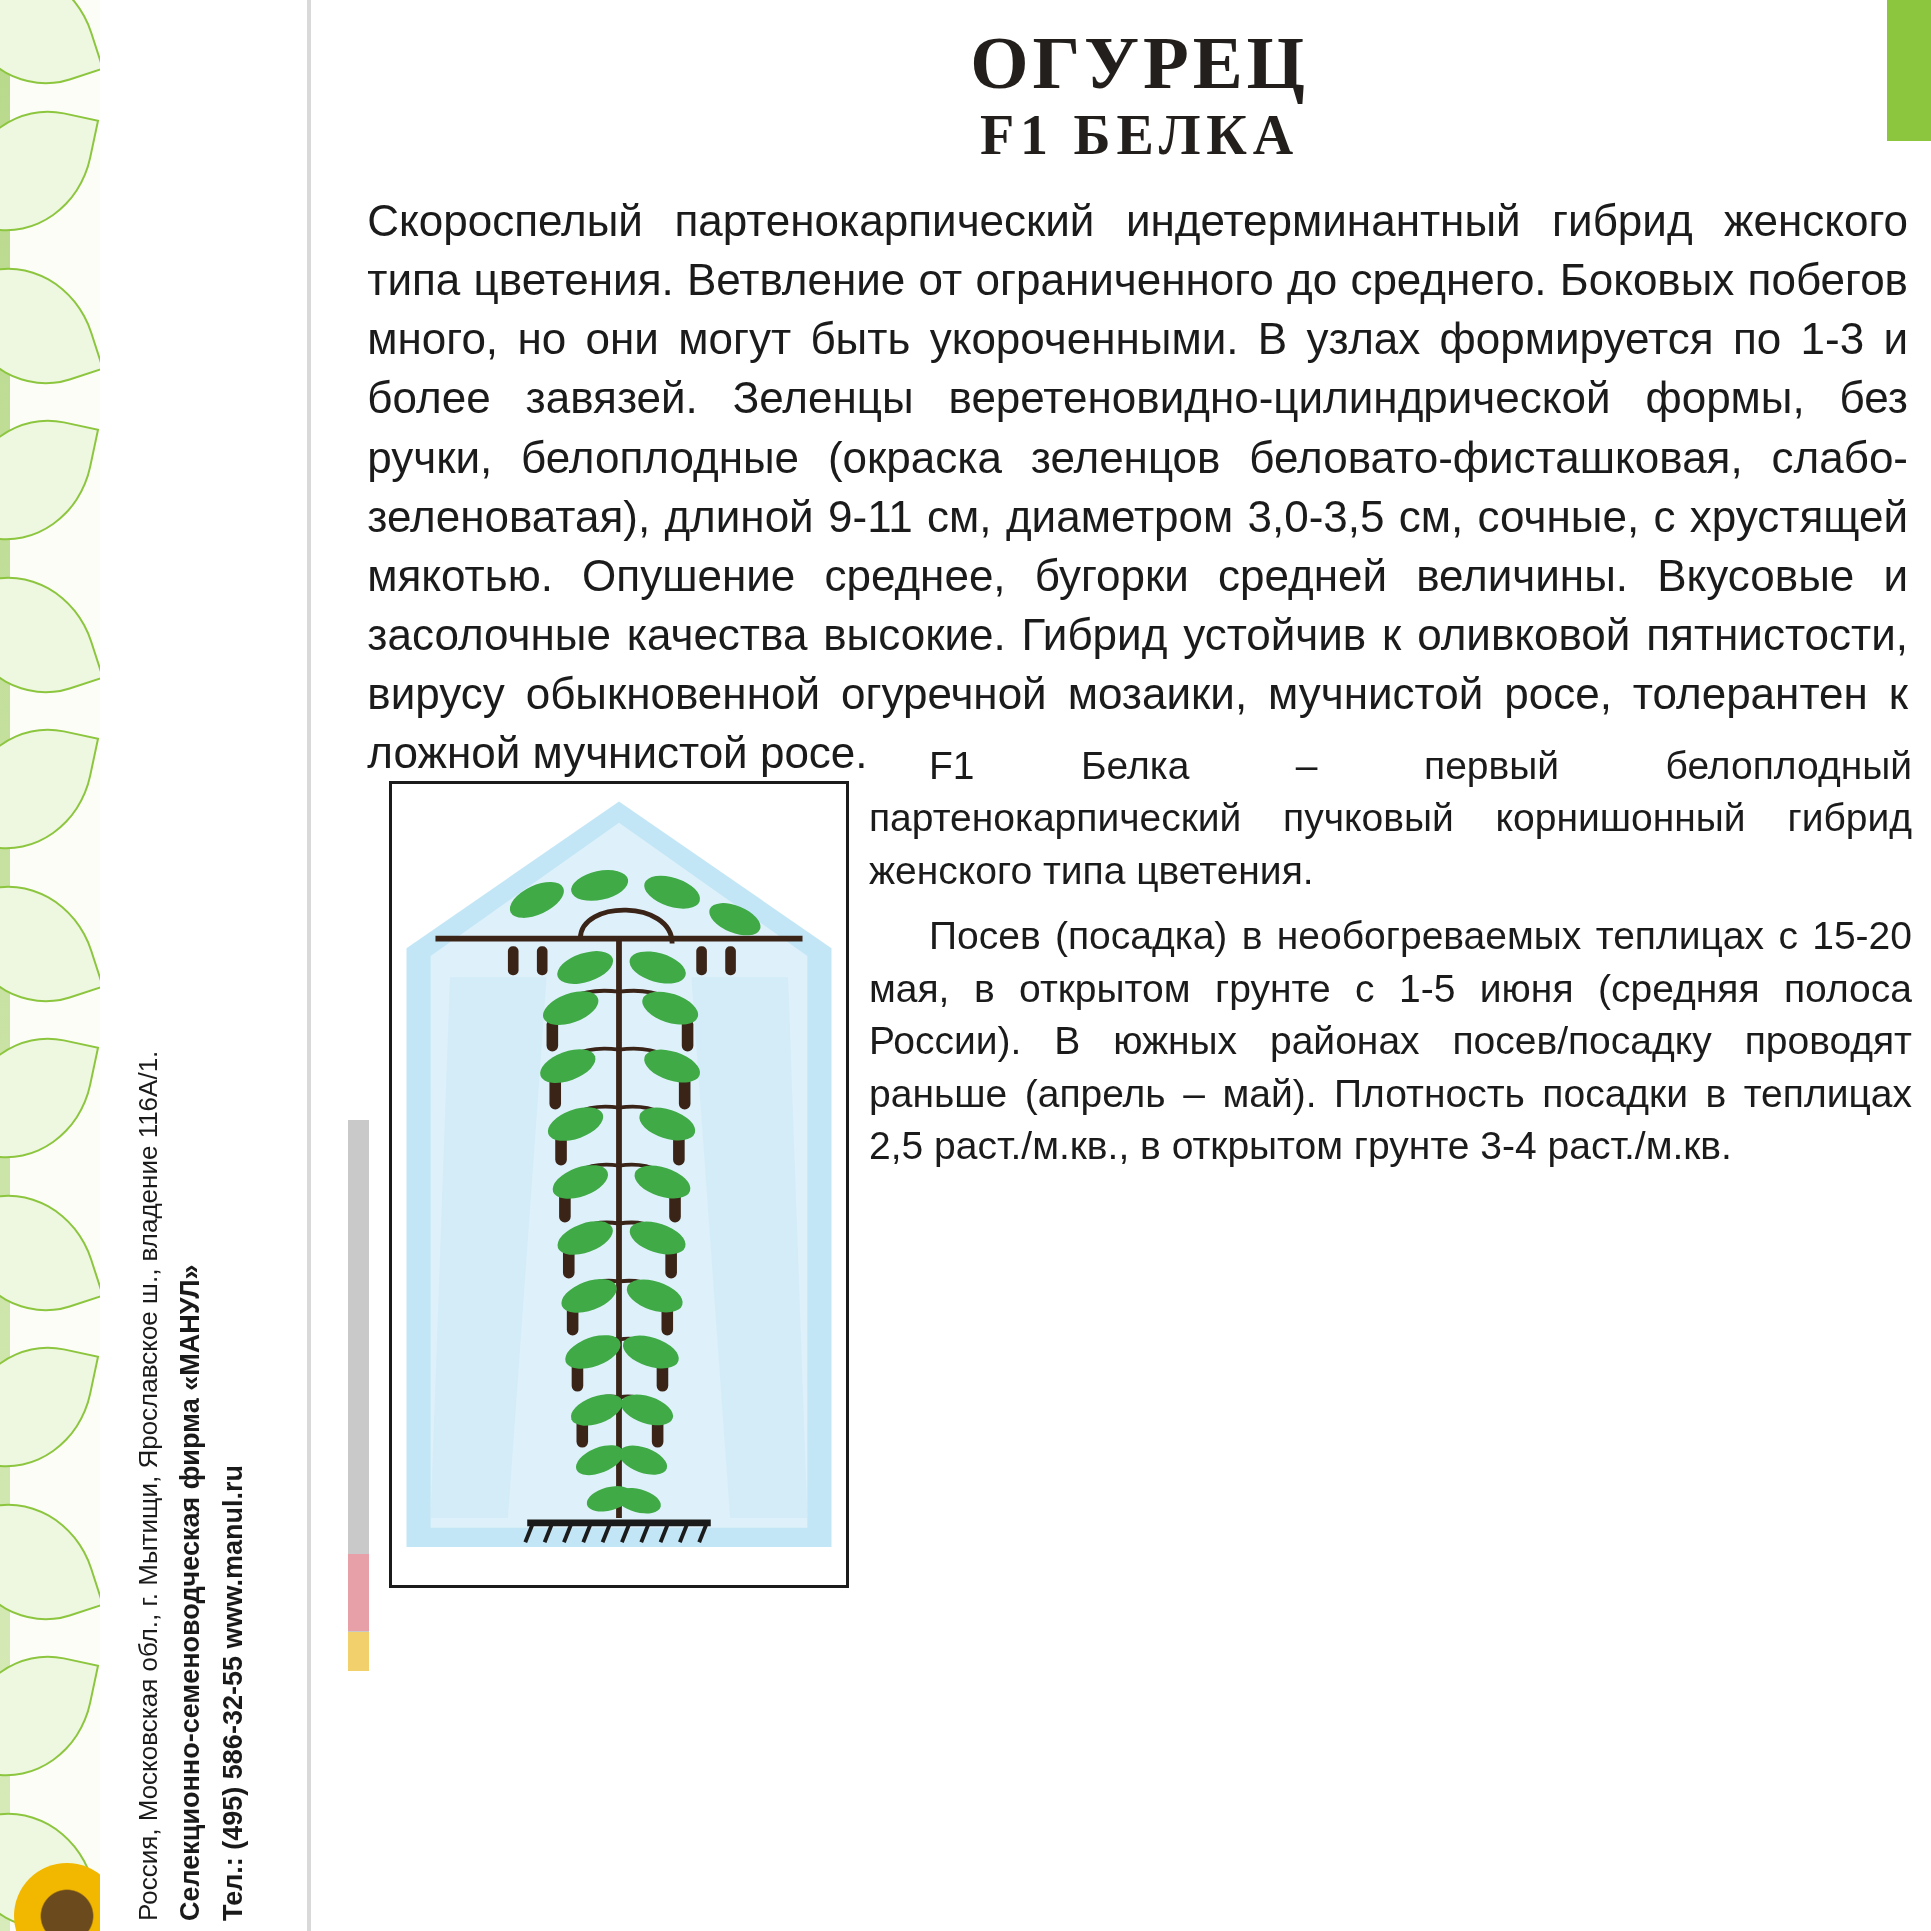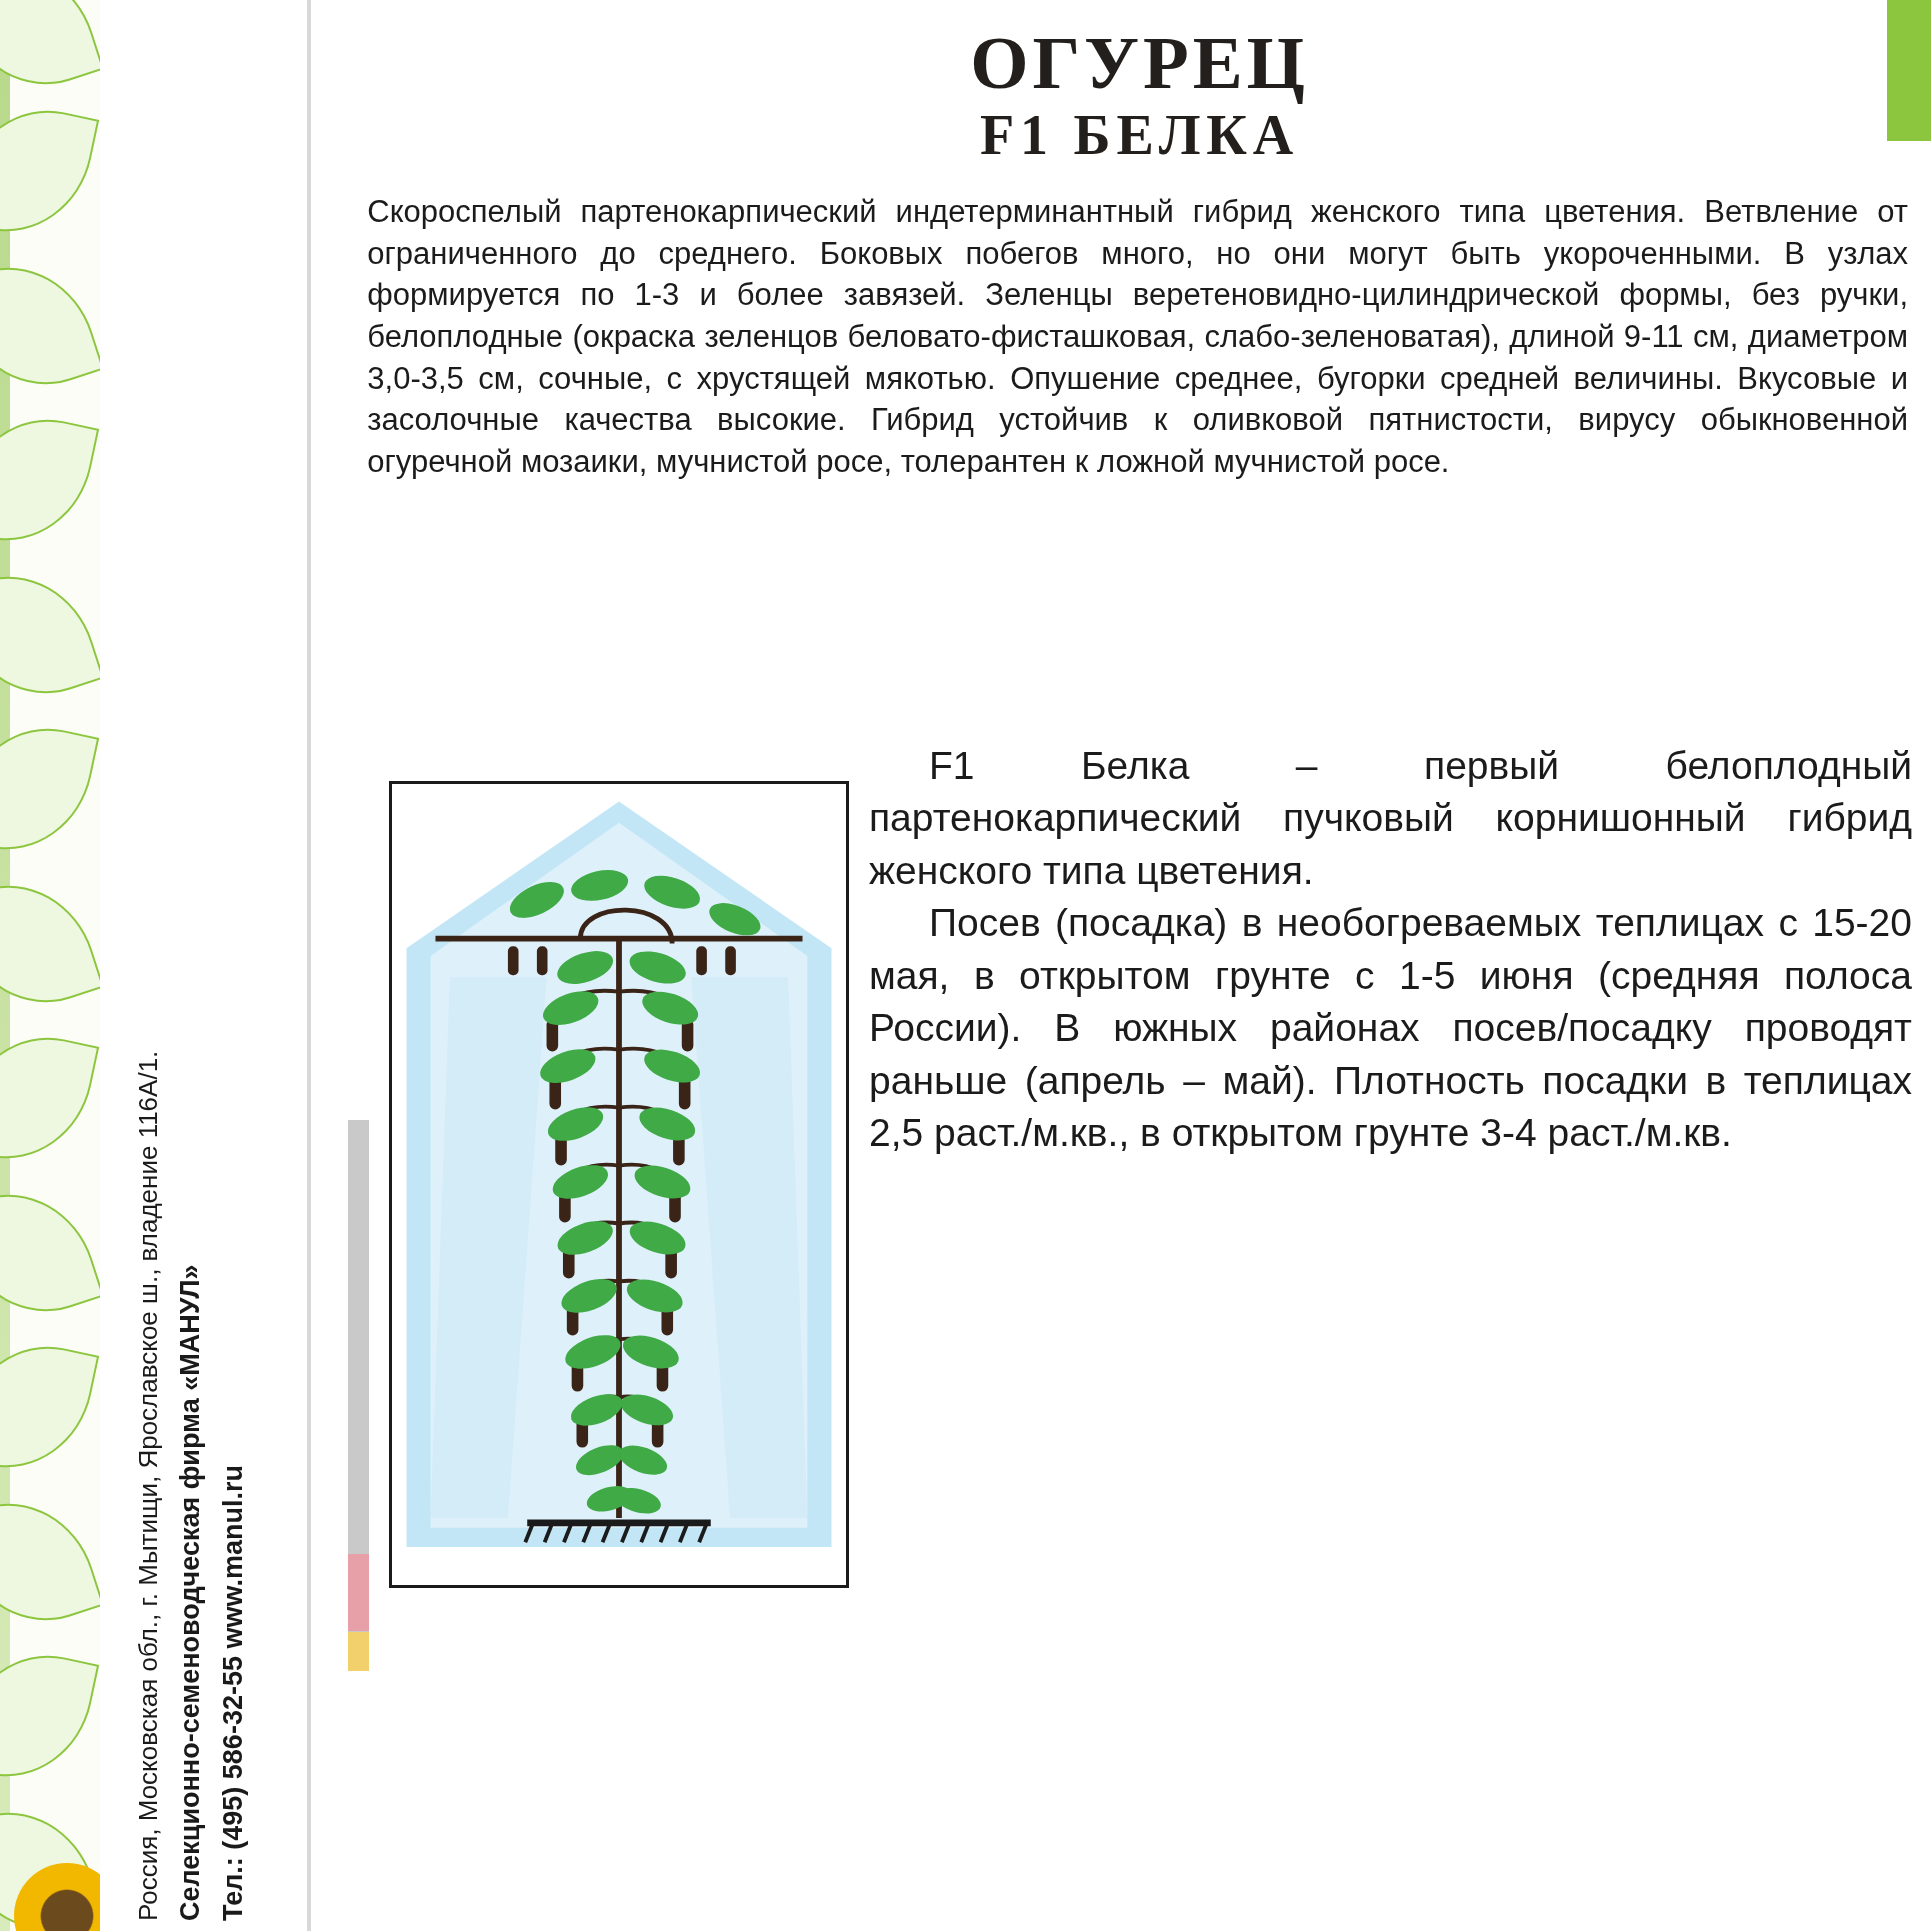--- a/index.html
+++ b/index.html
@@ -118,21 +118,21 @@
     font-weight: bold;
     font-size: 56px;
     letter-spacing: 5.8px;
     color: #231f1c;
     line-height: 1.08;
     margin-top: 3.9px;
   }
 
   .body-text {
     margin: 25px 23px 0 19.3px;
-    font-size: 31px;
+    font-size: 44px;
     line-height: 1.345;
     color: #1b1b1b;
     text-align: justify;
     text-justify: inter-word;
   }
   .body-text p { margin: 0; }
 
   
   .split {
     position: absolute;
@@ -309,17 +309,17 @@
           <line x1="266" y1="765" x2="258" y2="785"></line>
           <line x1="286" y1="765" x2="278" y2="785"></line>
           <line x1="306" y1="765" x2="298" y2="785"></line>
           <line x1="326" y1="765" x2="318" y2="785"></line>
         </g>
       </svg>
     </div>
 
     <div class="split-text">
       <p class="indent">F1 Белка – первый белоплодный партенокарпический пучковый корнишонный гибрид женского типа цветения.</p>
-      <p class="indent" style="margin-top:0">Посев (посадка) в необогреваемых теплицах с 15-20 мая, в открытом грунте с 1-5 июня (средняя полоса России). В южных районах посев/посадку проводят раньше (апрель – май). Плотность посадки в теплицах 2,5 раст./м.кв., в открытом грунте 3-4 раст./м.кв.</p>
+      <p class="indent" style="margin-top:13px">Посев (посадка) в необогреваемых теплицах с 15-20 мая, в открытом грунте с 1-5 июня (средняя полоса России). В южных районах посев/посадку проводят раньше (апрель – май). Плотность посадки в теплицах 2,5 раст./м.кв., в открытом грунте 3-4 раст./м.кв.</p>
     </div>
   </div>
 </div>
 
 
 </body></html>

